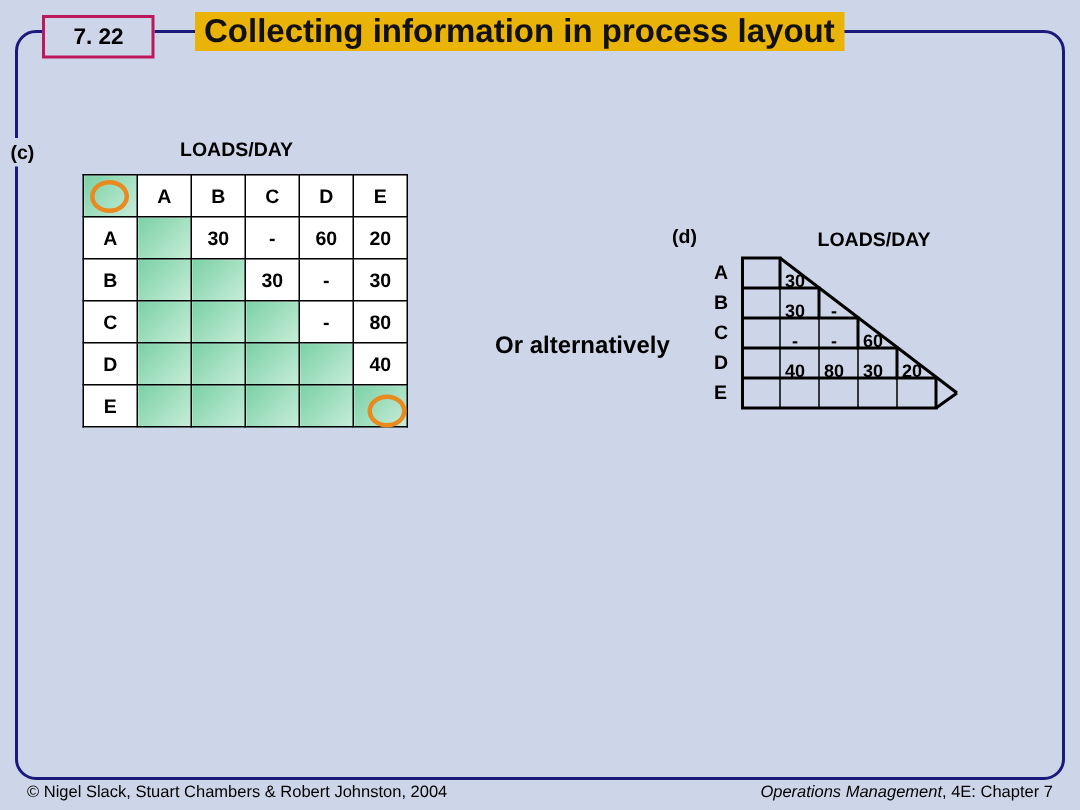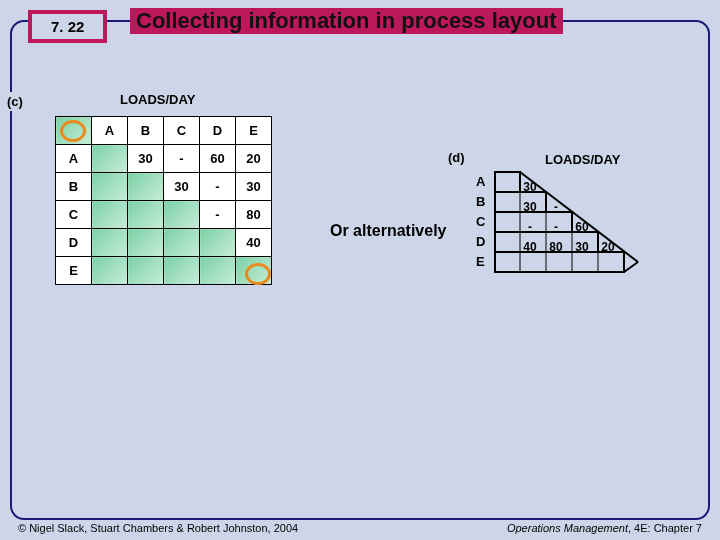--- a/index.html
+++ b/index.html
@@ -21,31 +21,31 @@
     border-radius: 14px;
     background: transparent;
   }
   .slide-badge {
     position: absolute;
     left: 28px;
     top: 10px;
     min-width: 72px;
     padding: 4px 19px;
     background: #cdd6e8;
-    border: 4px solid #be185d;
+    border: 2px solid #be185d;
     font-weight: bold;
     font-size: 15px;
     text-align: center;
     z-index: 2;
   }
   .title {
     position: absolute;
     left: 130px;
     top: 8px;
-    background: #be185d;
+    background: #eab308;
     padding: 0 6px;
     font-size: 22px;
     font-weight: bold;
     color: #111;
     z-index: 2;
   }
   .label-c {
     position: absolute;
     left: 5px;
     top: 92px;

